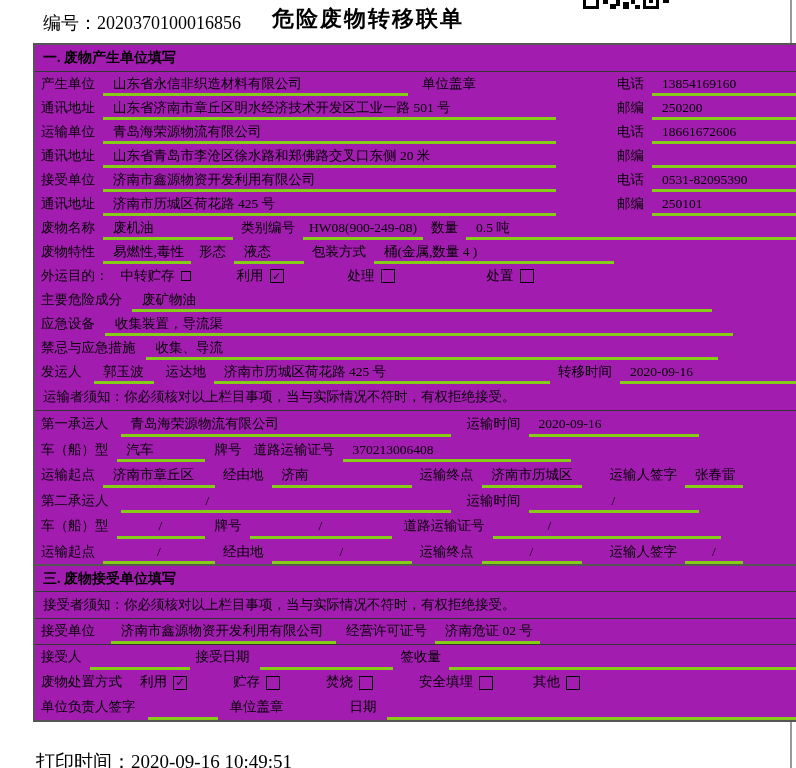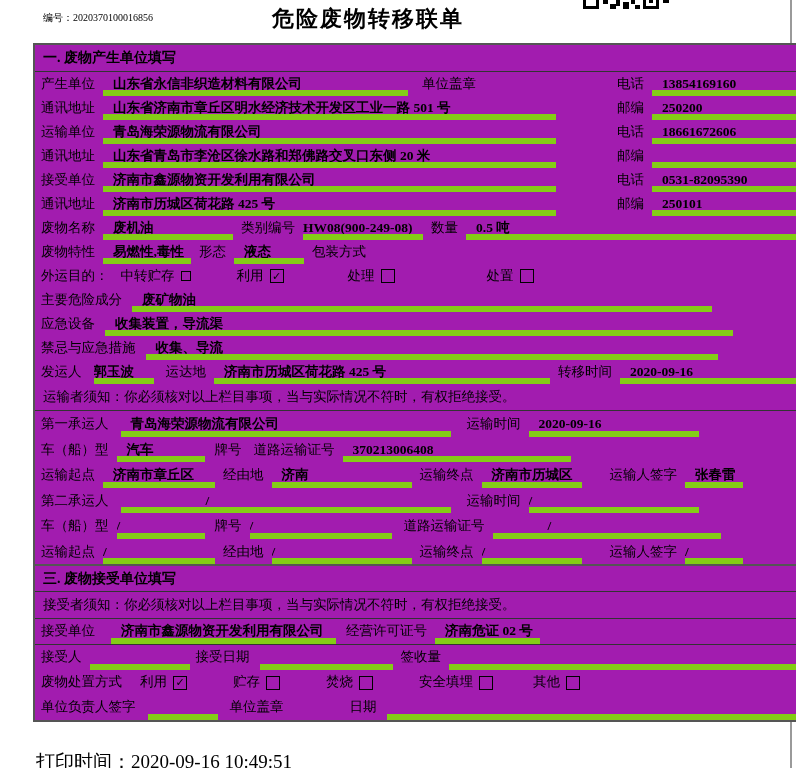--- a/index.html
+++ b/index.html
@@ -1,43 +1,43 @@
 <!DOCTYPE html>
 <html><head>
 <meta charset="utf-8">
 <style>
   html,body{margin:0;padding:0;}
   body{
     width:796px;height:768px;background:#ffffff;color:#000;
     font-family:"Liberation Serif","DejaVu Serif",serif;
     font-size:13.5px;position:relative;overflow:hidden;
   }
-  .hdr-serial{position:absolute;left:43px;top:11px;font-size:10px;white-space:nowrap;}
+  .hdr-serial{position:absolute;left:43px;top:11px;font-size:18px;white-space:nowrap;}
   .hdr-title{position:absolute;left:0;top:4px;width:100%;text-align:center;
     font-size:22px;font-weight:bold;letter-spacing:2px;transform:translateX(-30px);}
   .qr{position:absolute;left:583px;top:0px;}
   .page-edge{position:absolute;left:790px;top:0;width:2px;height:768px;background:#9a9a9a;}
 
   .box{position:absolute;left:33px;top:43px;width:793px;border:2px solid #555;
     box-sizing:border-box;background:#a21caf;}
   .sec-h{font-weight:bold;height:26px;line-height:26px;padding-left:8px;
     border-bottom:1px solid #333;font-size:14px;white-space:nowrap;}
   .sec-h.mid{border-top:2px solid #555;height:25px;line-height:25px;}
   .notice{height:26px;line-height:26px;padding-left:8px;border-bottom:1px solid #333;white-space:nowrap;}
 
   .frow{display:flex;align-items:stretch;padding:0 4px 0 6px;white-space:nowrap;}
   .rows1 .frow{height:24px;line-height:23px;}
   .rows2 .frow{height:25.5px;line-height:25px;}
   .rows3 .frow{height:25px;line-height:24px;}
   .frow.bb{border-bottom:1px solid #333;}
 
   .lb{flex:none;}
-  .u{border-bottom:6px solid #84cc16;flex:none;padding-left:10px;box-sizing:border-box;overflow:hidden;font-weight:bold;}
+  .u{border-bottom:3px solid #84cc16;flex:none;padding-left:10px;box-sizing:border-box;overflow:hidden;}
   .lb + .u{margin-left:8px;}
-  .u.c{padding-left:0;}
+  .u.c{text-align:center;padding-left:0;}
   .u.fx{flex:1;}
   .rt{margin-left:auto;display:flex;}
 
   .opt{display:flex;align-items:stretch;}
   .cb{width:12px;height:12px;border:1px solid #000;align-self:center;flex:none;
     display:inline-flex;align-items:center;justify-content:center;}
   .cb .ck{font-size:11px;font-weight:bold;line-height:11px;font-family:"DejaVu Sans",sans-serif;}
   .cb.sm{width:8px;height:8px;}
 
   .print-line{position:absolute;left:36px;top:749px;font-size:19px;white-space:nowrap;}
@@ -141,20 +141,21 @@
         <span class="lb" style="margin-left:8px">数量</span>
         <span class="u fx">0.5 吨</span>
       </div>
 
       <div class="frow">
         <span class="lb">废物特性</span>
         <span class="u" style="width:88px">易燃性,毒性</span>
         <span class="lb" style="margin-left:8px">形态</span>
         <span class="u" style="width:70px">液态</span>
         <span class="lb" style="margin-left:8px">包装方式</span>
+        <span class="u" style="width:240px">桶(金属,数量 4 )</span>
       </div>
 
       <div class="frow">
         <span class="lb">外运目的：</span>
         <span class="opt" style="margin-left:12px">
           <span class="lb">中转贮存</span>
           <span class="cb sm" style="margin-left:6px">
               <span class="ck"></span>
             </span>
         </span>

